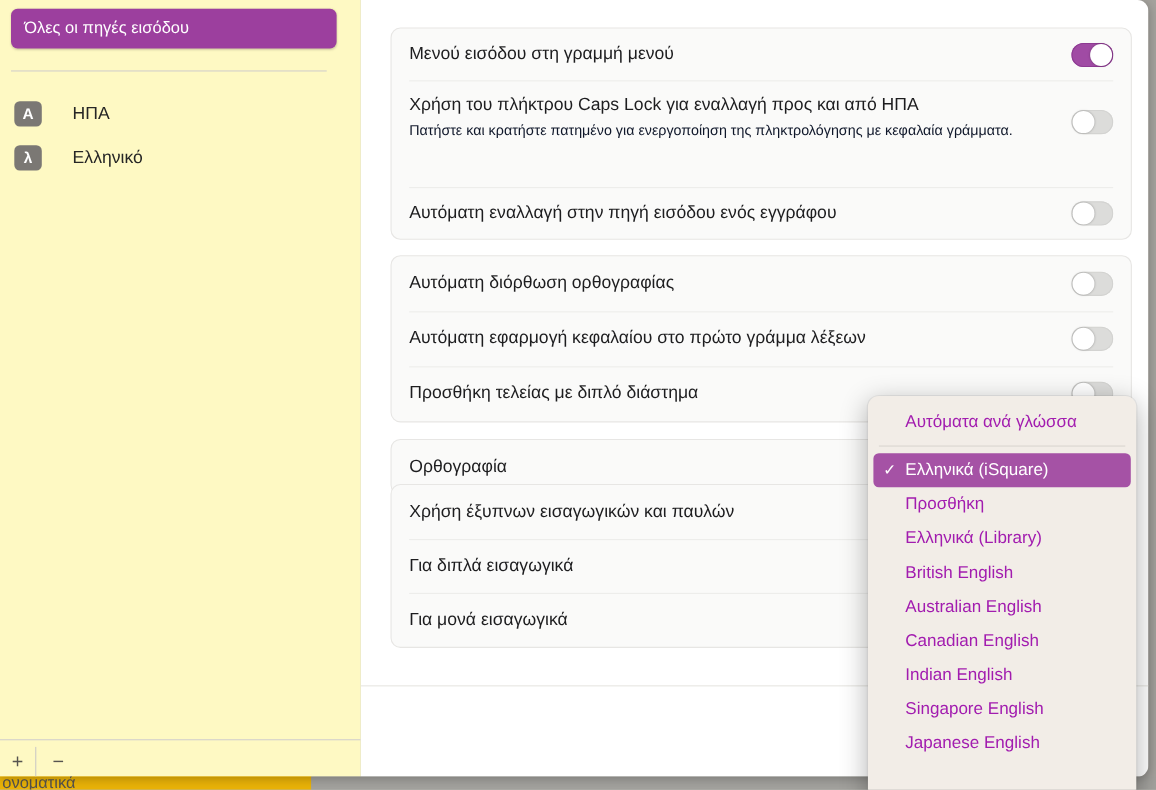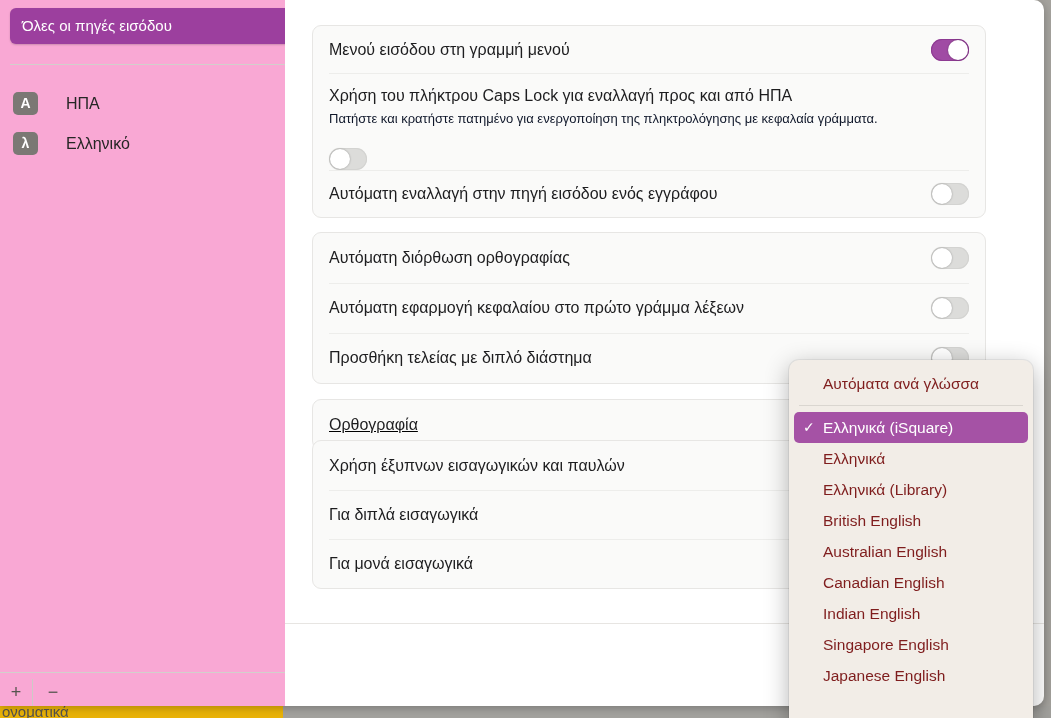--- a/index.html
+++ b/index.html
@@ -16,21 +16,21 @@
     background:#eab308; overflow:hidden; }
   .bg-doc-strip .frag { position:absolute; left:2px; top:-2px; font-size:15px; color:#55534e; }
   .bg-gray-strip { position:absolute; left:283px; top:706px; right:0; height:12px; background:#a3a29e; }
 
   
   .window { position:absolute; left:0; top:0; width:1044px; height:706px;
     border-radius:0 10px 10px 0; overflow:hidden; display:flex;
     box-shadow:0 2px 10px rgba(0,0,0,.25); }
 
   
-  .sidebar { width:285px; background:#f9a8d4; position:relative; flex-shrink:0; }
+  .sidebar { width:328px; background:#fef9c3; position:relative; flex-shrink:0; }
   .src-header { position:absolute; left:10px; top:8px; width:296px; height:36px;
     background:#9c3f9e; border-radius:6px; color:#fff; font-size:15px;
     line-height:36px; padding-left:12px;
     box-shadow:0 1px 2px rgba(0,0,0,.18); }
   .side-divider { position:absolute; left:10px; top:64px; width:287px; height:1px; background:#d2cfcb; }
   .side-item { position:absolute; left:13px; display:flex; align-items:center; }
   .side-item.i0 { top:92px; }
   .side-item.i1 { top:132px; }
   .badge { width:25px; height:23px; background:#7b7874; border-radius:5px;
     color:#fff; font-size:14px; font-weight:bold; text-align:center; line-height:23px; }
@@ -39,27 +39,27 @@
   .btn-plusminus { position:absolute; width:26px; height:26px; top:680px;
     font-size:18px; color:#56544f; text-align:center; line-height:25px; cursor:default; }
   .btn-add { left:3px; }
   .btn-remove { left:40px; }
   .pm-sep { position:absolute; left:32px; top:679px; width:1px; height:27px; background:#cdcac6; }
 
   
   .main { flex:1; background:#ffffff; position:relative; }
   .card { position:absolute; left:27px; width:674px;
     background:#fafaf9; border:1px solid #e7e6e4; border-radius:9px; overflow:hidden; }
-  .card1 { top:25px; }  .card2 { top:232px; }  .card3 { top:399px;text-decoration:underline; }  .card4 { top:440px; }
+  .card1 { top:25px; }  .card2 { top:232px; }  .card3 { top:399px; }  .card4 { top:440px; }
   .row { position:relative; display:flex; align-items:center; padding:0 16px; }
   .row + .row::before { content:""; position:absolute; left:16px; right:16px; top:0;
     height:1px; background:#ededeb; }
   .row .lbl { font-size:16px; color:#1d1d1f; flex:1; }
   .h47 { height:47px; } .h50 { height:50px; } .h49 { height:49px; }
-  .row-tall { height:97px; align-items:flex-start; padding-top:12px;flex-direction:column; }
+  .row-tall { height:97px; align-items:flex-start; padding-top:12px; }
   .row-tall .txtcol { flex:1; padding-right:24px; }
   .row-tall .lbl { display:block; line-height:22px; }
   .sub { font-size:13px; color:#0f172a; line-height:17.5px; margin-top:3px; max-width:590px; }
 
   
   .toggle { position:relative; width:38px; height:22px; border-radius:11px; flex-shrink:0; }
   .toggle[data-state="off"] { background:#dcdcda; box-shadow:inset 0 0 0 1px #d3d3d1; }
   .toggle[data-state="on"]  { background:#a04ba4; box-shadow:inset 0 0 0 1px #8d3a92; }
   .toggle .knob { position:absolute; top:1px; width:20px; height:20px; border-radius:50%;
     background:#fff; box-shadow:0 0 2px rgba(0,0,0,.35); }
@@ -67,21 +67,21 @@
   .toggle[data-state="on"]  .knob { right:1px; }
   .row-tall .toggle { margin-top:15px; }
 
   .main-sep { position:absolute; left:0; right:0; top:623px; height:1px; background:#e7e5e2; }
 
   
   .menu { position:absolute; left:789px; top:360px; width:244px; height:400px;
     background:#f2ede7; border-radius:10px; padding:8px 5px; z-index:20;
     box-shadow:0 6px 24px rgba(0,0,0,.3), 0 0 0 1px rgba(0,0,0,.06); }
   .menu-item { position:relative; height:31px; line-height:31px; font-size:15.5px;
-    color:#7f1d1d; padding-left:29px; border-radius:5px; white-space:nowrap; }
+    color:#a21caf; padding-left:29px; border-radius:5px; white-space:nowrap; }
   .menu-item[data-selected="true"] { background:#a552a5; color:#fff; }
   .menu-item .check { position:absolute; left:9px; top:0; font-size:14px; }
   .menu-divider { height:1px; background:#dad6d0; margin:6px 5px; }
 </style>
 </head>
 <body>
 
 <div class="bg-doc-strip">
   <span class="frag">ονοματικά</span>
 </div>
@@ -176,21 +176,21 @@
     <div class="main-sep"></div>
   </div>
 </div>
 
 <div class="menu">
   <div class="menu-item">Αυτόματα ανά γλώσσα</div>
   <div class="menu-divider"></div>
   <div class="menu-item" data-selected="true">
     <span class="check">✓</span><span>Ελληνικά (iSquare)</span>
   </div>
-  <div class="menu-item">Ελληνικά</div>
+  <div class="menu-item">Προσθήκη</div>
   <div class="menu-item">Ελληνικά (Library)</div>
   <div class="menu-item">British English</div>
   <div class="menu-item">Australian English</div>
   <div class="menu-item">Canadian English</div>
   <div class="menu-item">Indian English</div>
   <div class="menu-item">Singapore English</div>
   <div class="menu-item">Japanese English</div>
 </div>
 
 </body></html>

